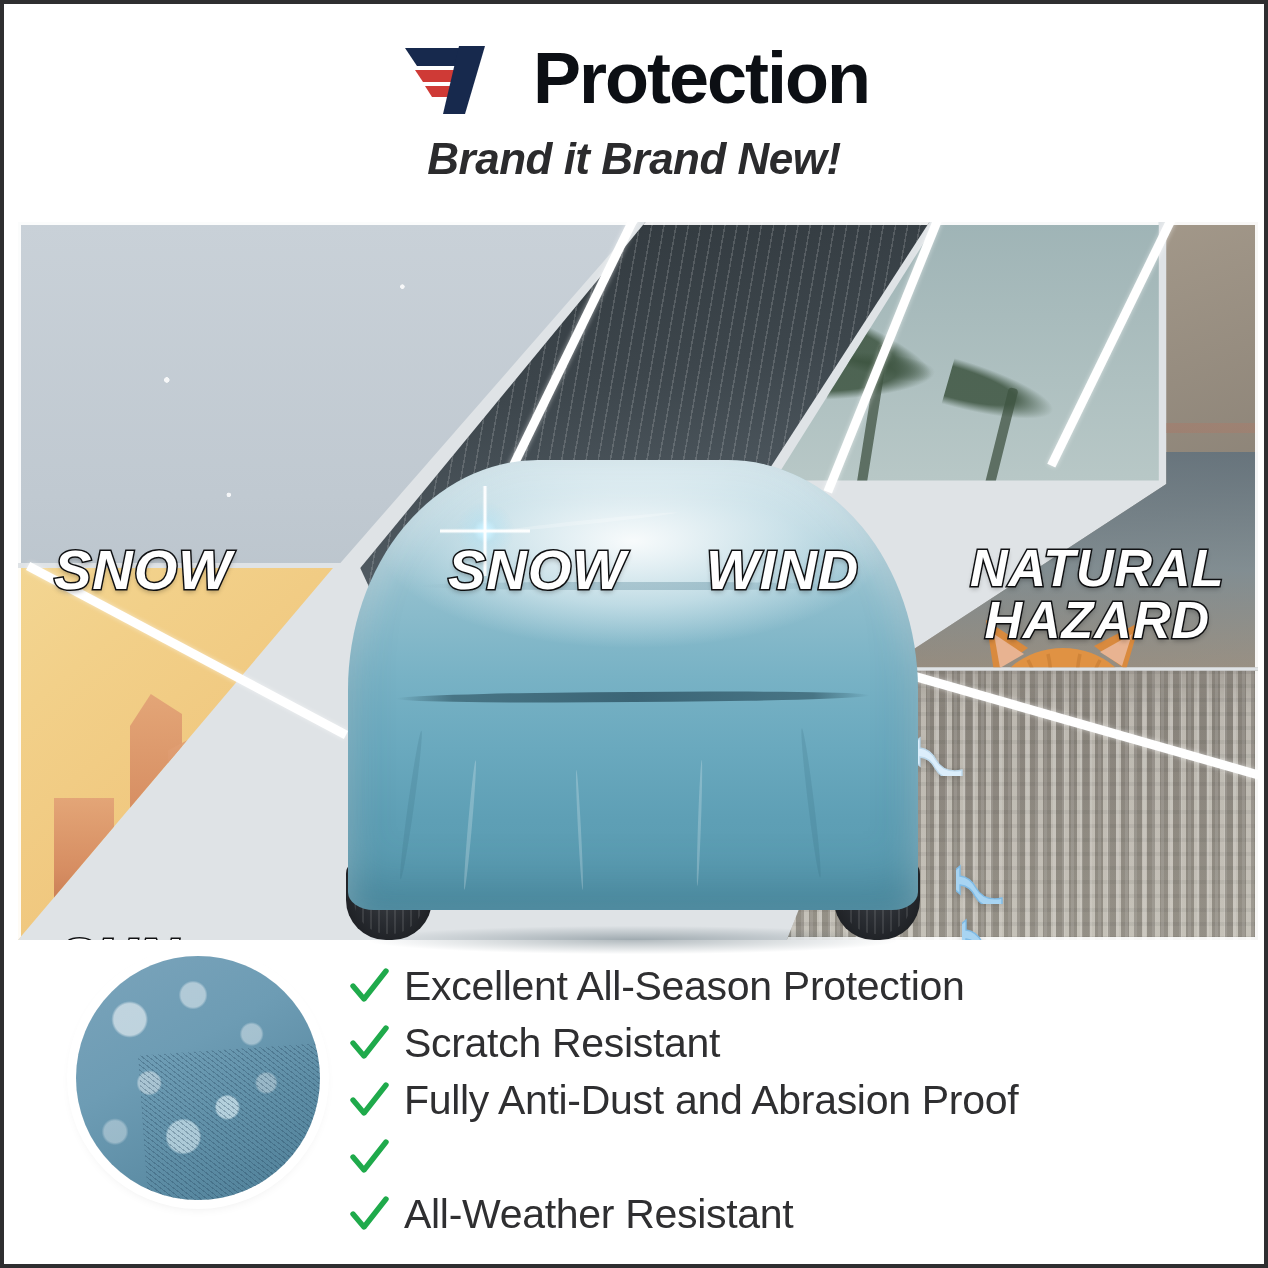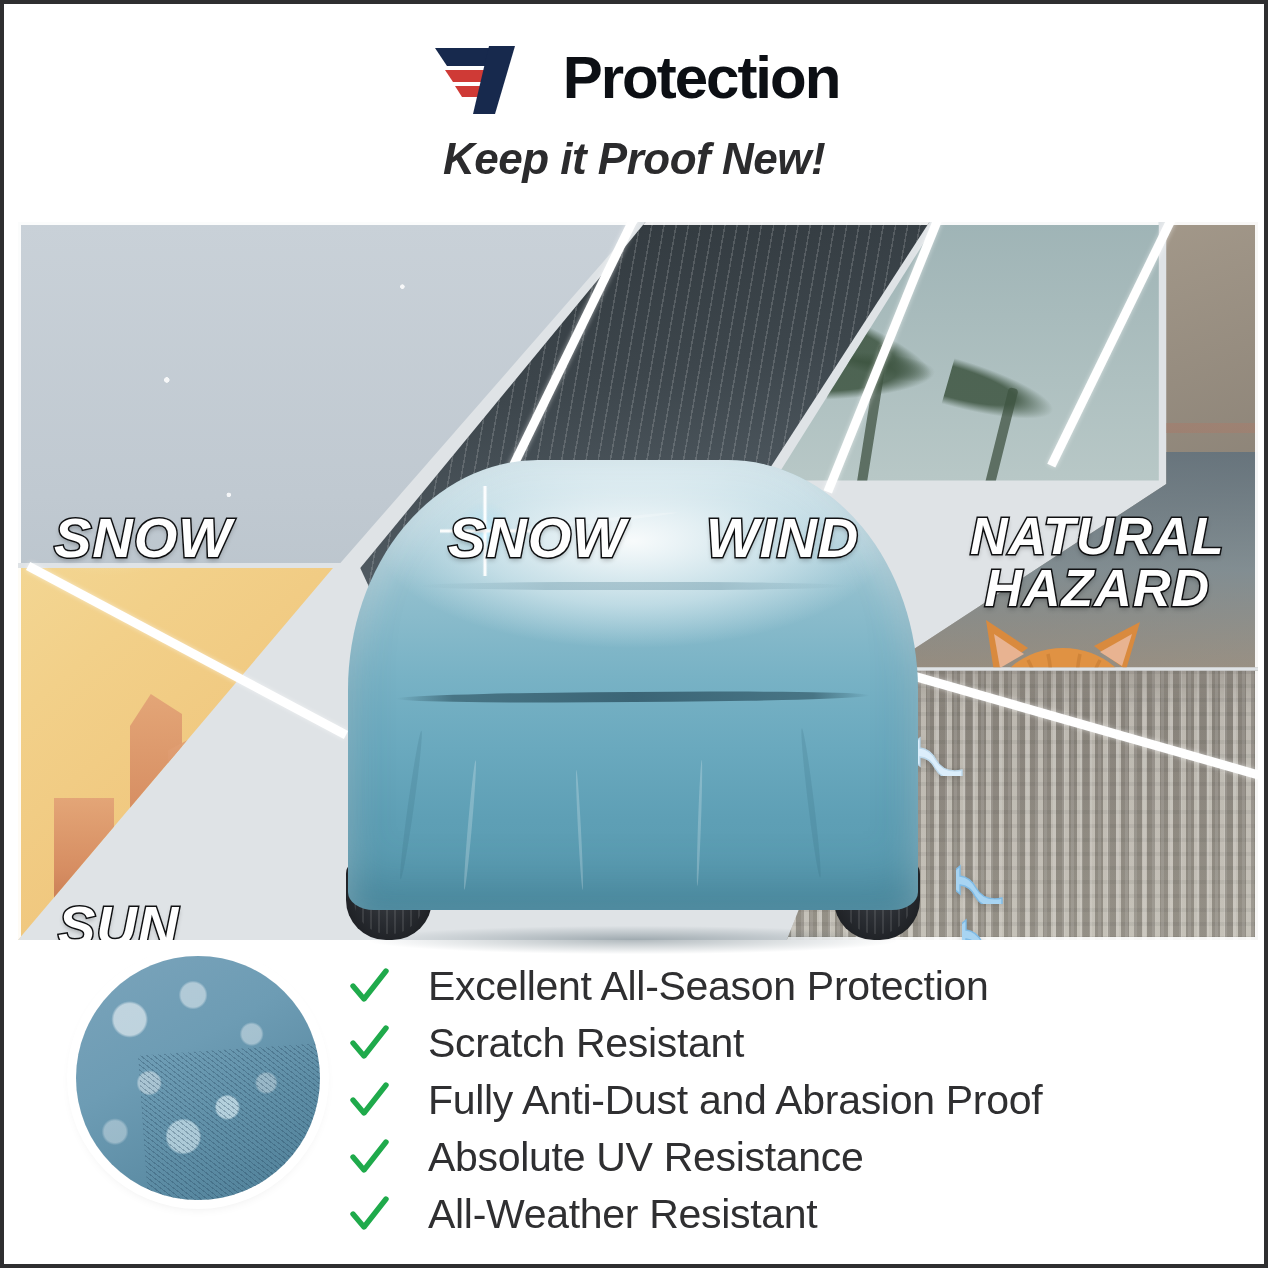--- a/index.html
+++ b/index.html
@@ -30,21 +30,21 @@
     position: relative; width: 96px; height: 76px; flex: none;
     margin-right: 2px; top: 2px;
   }
   .logo-mark svg { display:block; width:100%; height:100%; }
   .brand-word {
     font-size: 80px; font-weight: 800; letter-spacing: -2px;
     color: #17294d; line-height: 76px;
     font-family: "Liberation Sans", sans-serif;
   }
   .brand-suffix {
-    font-size: 60px; font-weight: 800; letter-spacing: -2px;
+    font-size: 72px; font-weight: 800; letter-spacing: -2px;
     color: #0c0f14; line-height: 76px; margin-left: 36px;
     font-family: "Liberation Sans", sans-serif;
   }
   .tagline {
     margin-top: 10px;
     font-size: 44px; font-style: italic; font-weight: 600;
     color: #2b2b2d; letter-spacing: -0.5px;
   }
 
   
@@ -169,20 +169,21 @@
     position:absolute;
     font-style: italic; font-weight: 800;
     color:#ffffff;
     letter-spacing: 1px;
     line-height: 1.0;
     -webkit-text-stroke: 3px #111214;
     paint-order: stroke fill;
     text-shadow: 0 3px 5px rgba(0,0,0,.28);
     white-space: pre-line;
     z-index: 30;
+    margin-top: 32px;
   }
   .lbl-snow   { left: 36px;  top: 288px; font-size: 56px; }
   .lbl-rain   { left: 430px; top: 288px; font-size: 56px; }
   .lbl-wind   { left: 688px; top: 288px; font-size: 56px; }
   .lbl-hazard { left: 952px; top: 288px; font-size: 52px; text-align:center; }
   .lbl-sun    { left: 40px;  top: 676px; font-size: 56px; }
   .lbl-dust   { left: 1042px;top: 656px; font-size: 56px; }
 
   
   .divider{
@@ -269,21 +270,21 @@
   }
   .swatch::after{
     content:""; position:absolute; right:-6%; bottom:-10%; width:78%; height:72%;
     background: repeating-linear-gradient(42deg, rgba(30,60,85,.30) 0 1px, transparent 1px 4px);
     transform: rotate(-4deg);
   }
   .benefits{
     position:absolute; left:344px; top:10px; width:830px;
   }
   .benefit{
-    display:flex; align-items:center; gap:38px; height:57px;
+    display:flex; align-items:center; gap:14px; height:57px;
   }
   .check{ width:42px; height:42px; flex:none; }
   .check svg{ display:block; width:100%; height:100%; }
   .btext{
     font-size:41px; color:#2f2f31; letter-spacing:-0.3px;
     font-family:"Liberation Sans", sans-serif; white-space:nowrap;
   }
 </style>
 </head>
 <body>
@@ -295,21 +296,21 @@
       <span class="logo-mark">
         <svg viewBox="0 0 96 76">
           <path d="M6 6 H72 L56 24 H18 Z" fill="#17294d"></path>
           <path d="M16 28 H70 L62 40 H24 Z" fill="#cf3a36"></path>
           <path d="M26 44 H64 L57 55 H33 Z" fill="#cf3a36"></path>
           <path d="M60 4 H86 L66 72 H44 Z" fill="#17294d"></path>
         </svg>
       </span>
       <span class="brand-suffix">Protection</span>
     </div>
-    <div class="tagline">Keep it Proof New!</div>
+    <div class="tagline">Brand it Brand New!</div>
   </div>
 
   <div class="collage">
 
     <div class="panel p-snow">
       <div class="pbg bg-snow">
         <div class="mountain"></div>
         <div class="snowflake">❄</div>
       </div>
       <div class="outline"></div>
@@ -516,21 +517,20 @@
         </span>
         <span class="btext">Fully Anti-Dust and Abrasion Proof</span>
       </div>
 
       <div class="benefit">
         <span class="check">
           <svg viewBox="0 0 42 42">
               <path d="M5 20 L16 33 L38 5" fill="none" stroke="#1faa4b" stroke-width="5.4" stroke-linecap="round" stroke-linejoin="round"></path>
             </svg>
         </span>
-        <span class="btext">Absolute UV Resistance</span>
       </div>
 
       <div class="benefit">
         <span class="check">
           <svg viewBox="0 0 42 42">
               <path d="M5 20 L16 33 L38 5" fill="none" stroke="#1faa4b" stroke-width="5.4" stroke-linecap="round" stroke-linejoin="round"></path>
             </svg>
         </span>
         <span class="btext">All-Weather Resistant</span>
       </div>

